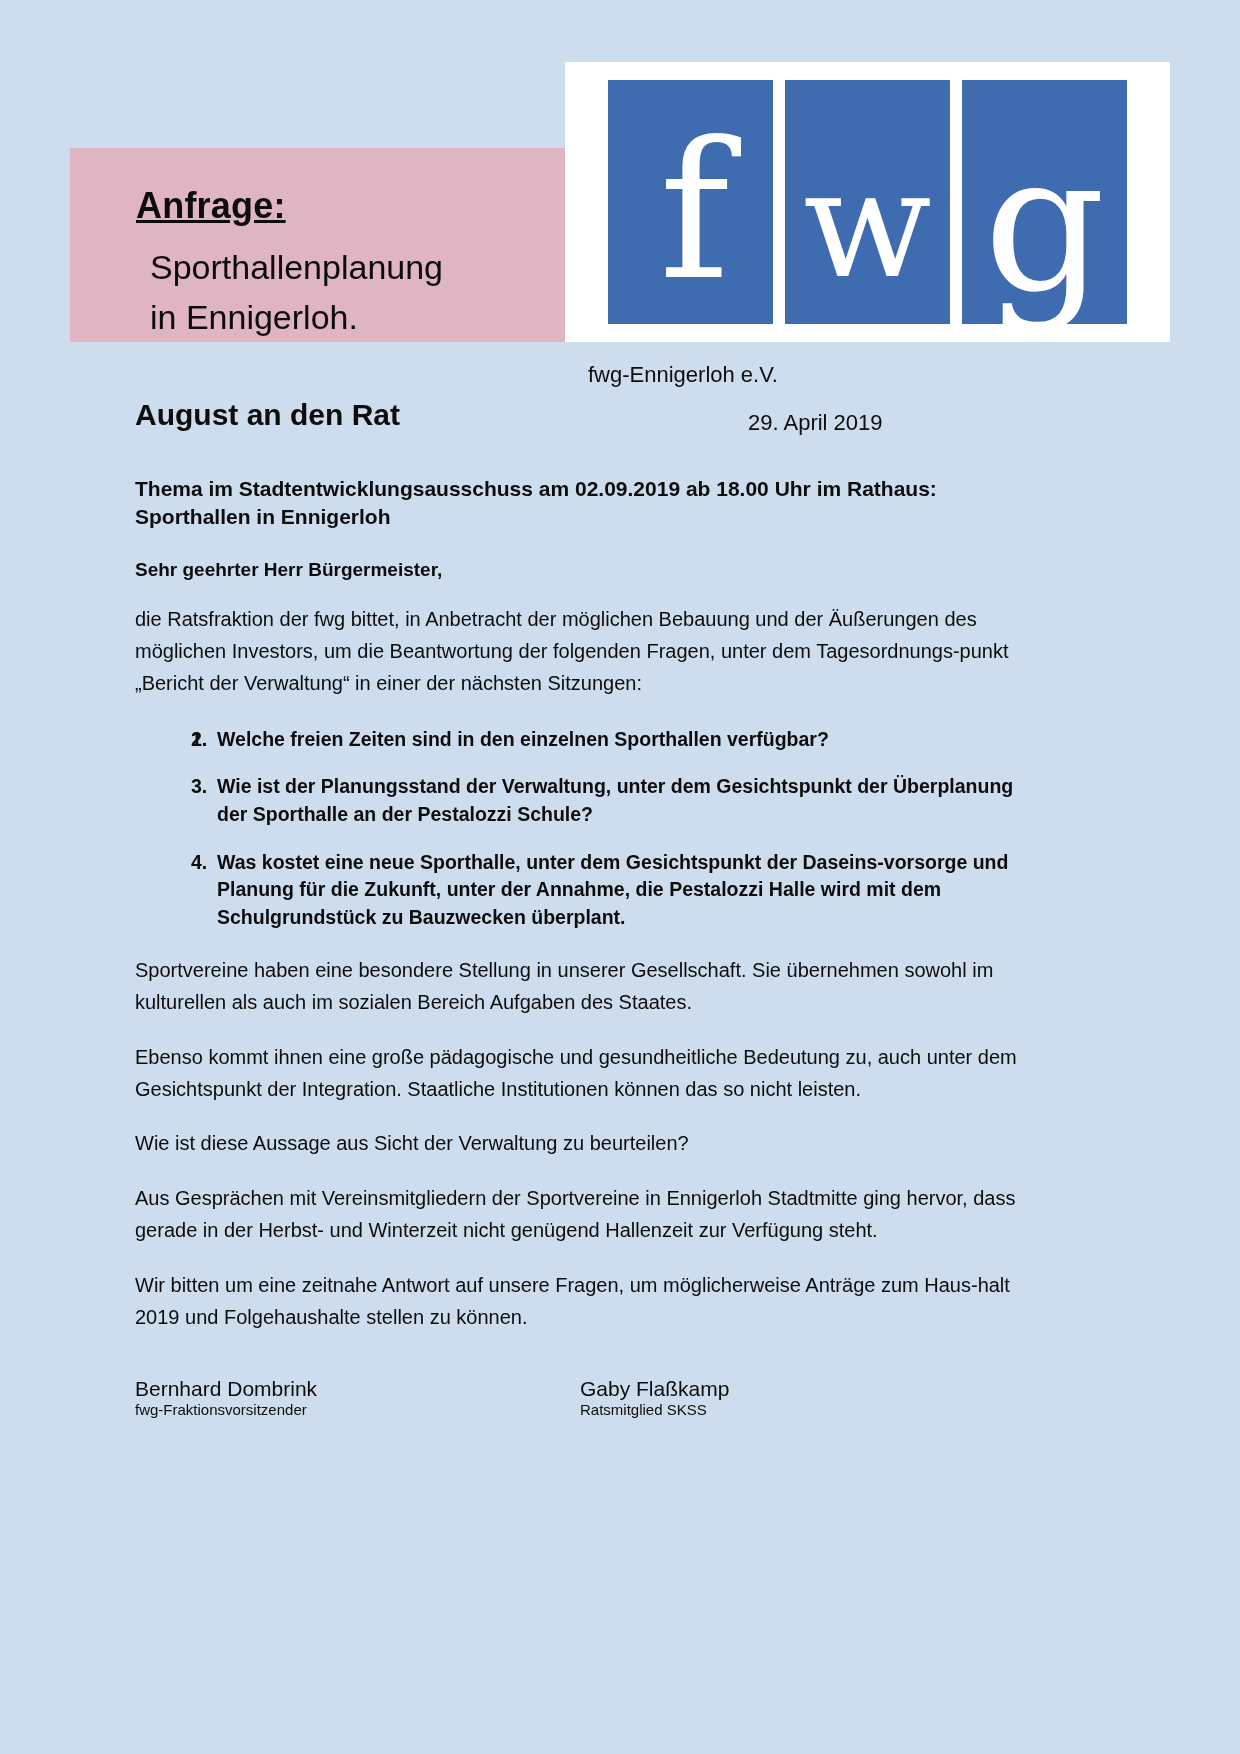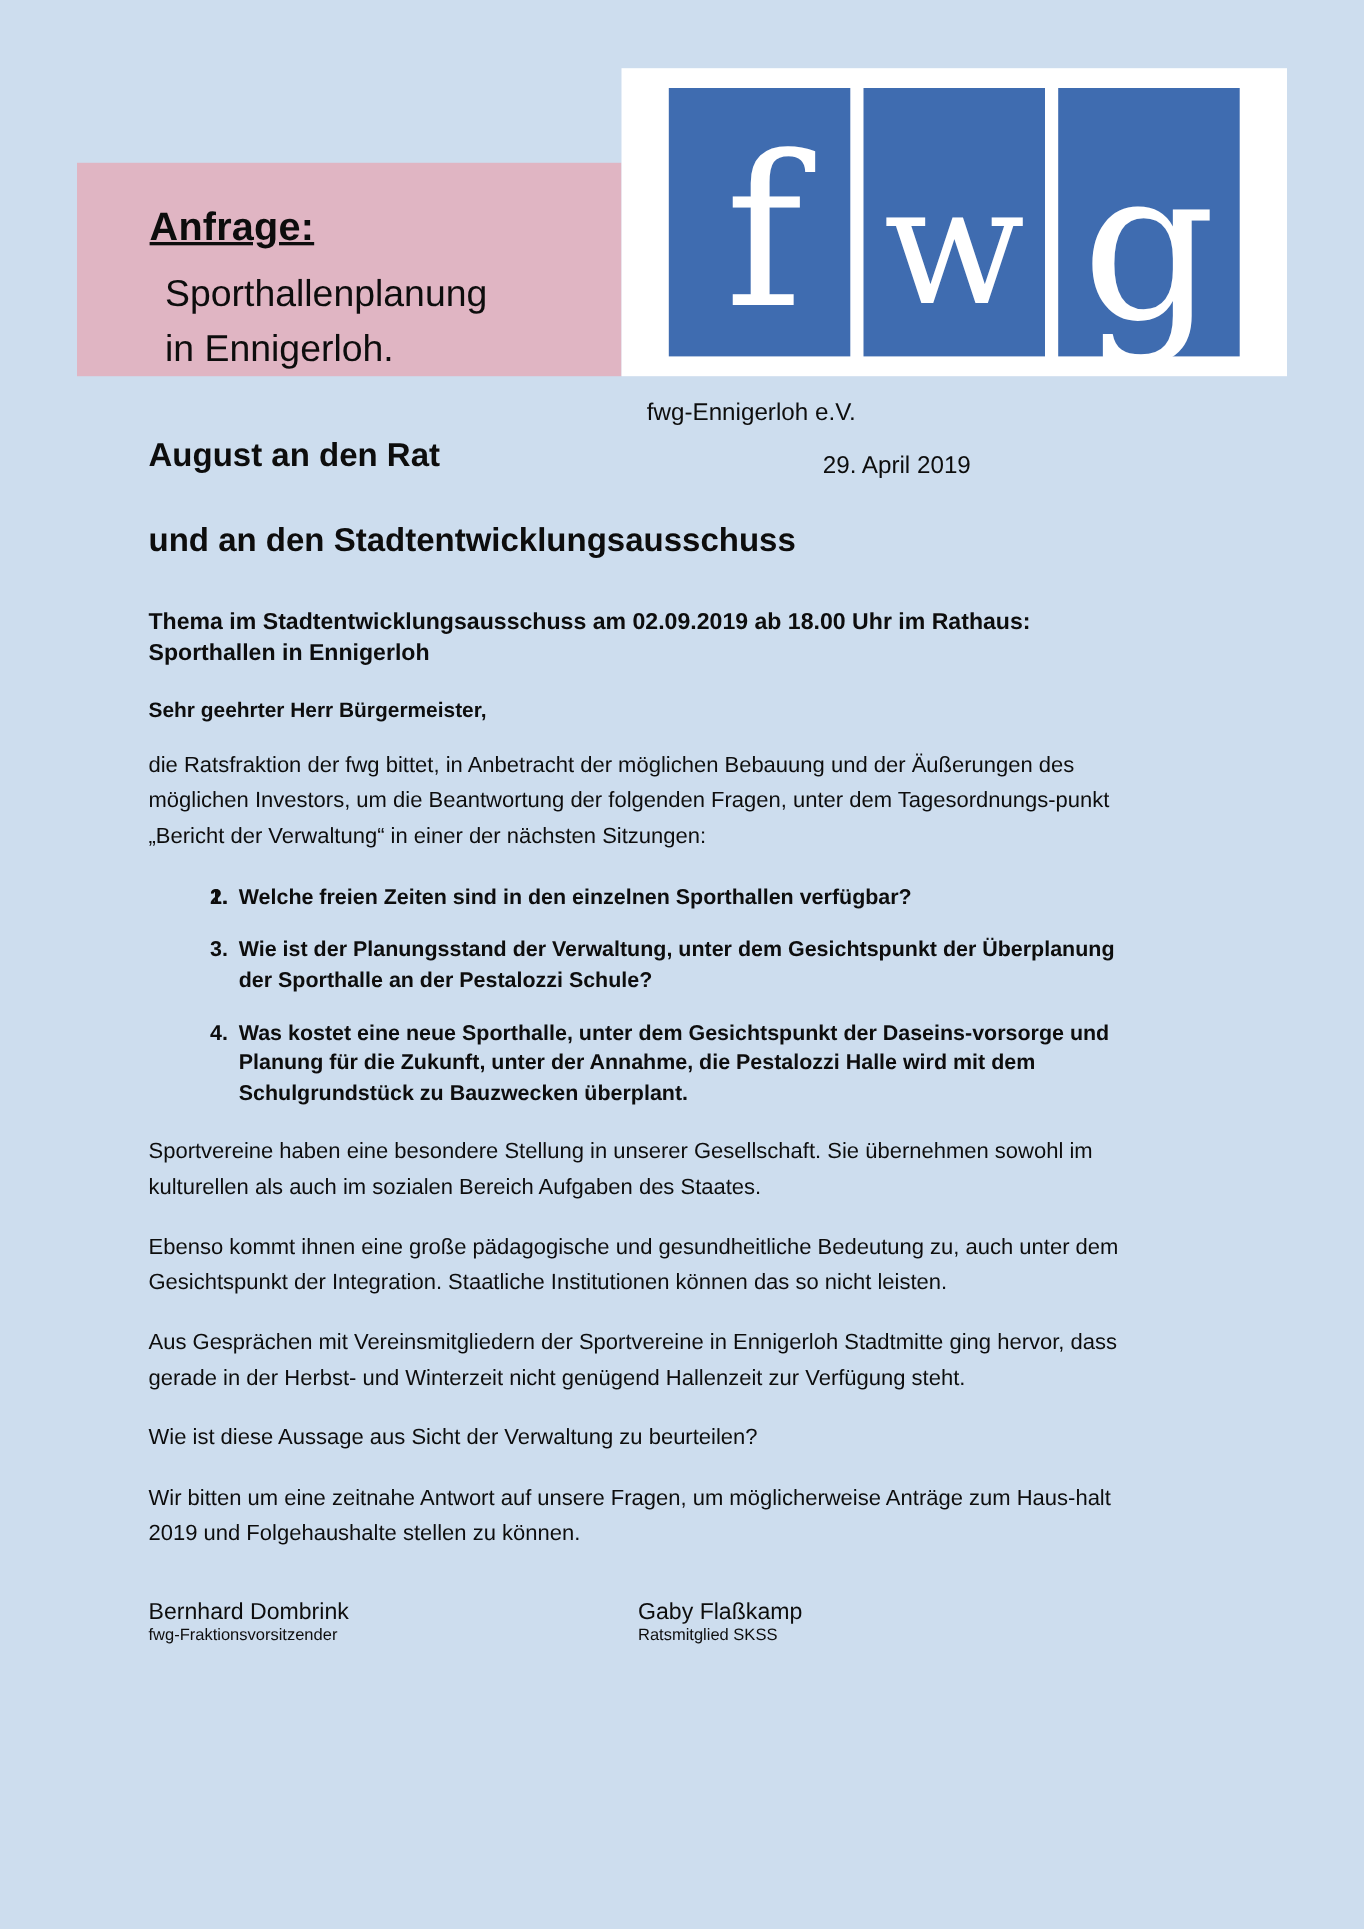--- a/index.html
+++ b/index.html
@@ -179,21 +179,20 @@
       <span>g</span>
     </div>
   </div>
 </div>
 
 <div class="org-name">fwg-Ennigerloh e.V.</div>
 <div class="doc-date">29. April 2019</div>
 
 <div class="body-wrap">
   <h1 class="doc-h">August an den Rat</h1>
-  <h1 class="doc-h second">und an den Stadtentwicklungsausschuss</h1>
 
   <div class="subject">Thema im Stadtentwicklungsausschuss am 02.09.2019 ab 18.00 Uhr im Rathaus:</div>
   <div class="subject2">Sporthallen in Ennigerloh</div>
 
   <div class="salutation">Sehr geehrter Herr Bürgermeister,</div>
 
   <p class="para intro">die Ratsfraktion der fwg bittet, in Anbetracht der möglichen Bebauung und der Äußerungen des möglichen Investors, um die Beantwortung der folgenden Fragen, unter dem    Tagesordnungs-punkt „Bericht der Verwaltung“ in einer der nächsten Sitzungen:</p>
 
   <ol class="questions">
     <li>
@@ -208,22 +207,22 @@
       <span>Wie ist der Planungsstand der Verwaltung, unter dem Gesichtspunkt der Überplanung der Sporthalle an der Pestalozzi Schule?</span>
     </li>
     <li>
       <span class="num">4.</span>
       <span>Was kostet eine neue Sporthalle, unter dem Gesichtspunkt der Daseins-vorsorge und Planung für die Zukunft, unter der Annahme, die Pestalozzi Halle wird  mit dem Schulgrundstück zu Bauzwecken überplant.</span>
     </li>
   </ol>
 
   <p class="para">Sportvereine haben eine besondere Stellung in unserer Gesellschaft. Sie übernehmen sowohl im kulturellen als auch im sozialen Bereich Aufgaben des Staates.</p>
   <p class="para">Ebenso kommt ihnen eine große pädagogische und gesundheitliche Bedeutung zu, auch unter dem Gesichtspunkt der Integration. Staatliche Institutionen können das so nicht leisten.</p>
+  <p class="para">Wie ist diese Aussage aus Sicht der Verwaltung zu beurteilen?</p>
   <p class="para">Aus Gesprächen mit Vereinsmitgliedern der Sportvereine in Ennigerloh Stadtmitte ging hervor, dass gerade in der Herbst- und Winterzeit nicht genügend Hallenzeit zur Verfügung steht.</p>
-  <p class="para">Wie ist diese Aussage aus Sicht der Verwaltung zu beurteilen?</p>
   <p class="para">Wir bitten um eine zeitnahe Antwort auf unsere Fragen, um möglicherweise Anträge zum  Haus-halt 2019 und Folgehaushalte stellen zu können.</p>
 
   <div class="sig-row">
     <div class="sig-col">
       <div class="sig-name">Bernhard Dombrink</div>
       <div class="sig-role">fwg-Fraktionsvorsitzender</div>
     </div>
     <div class="sig-col">
       <div class="sig-name">Gaby Flaßkamp</div>
       <div class="sig-role">Ratsmitglied SKSS</div>

